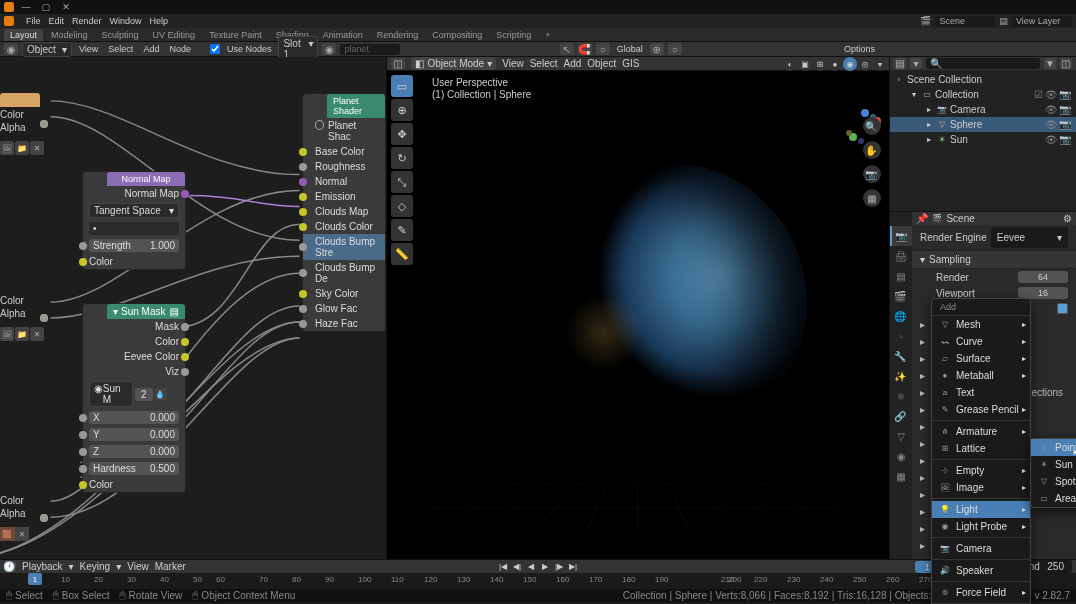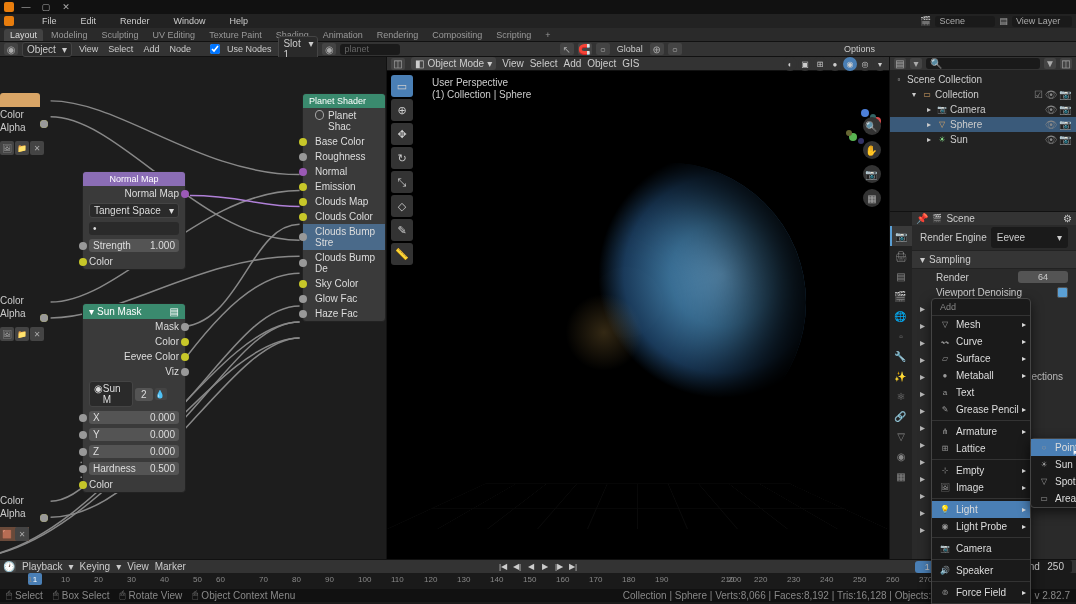--- a/index.html
+++ b/index.html
@@ -2,39 +2,39 @@
 <html><head>
 <meta charset="utf-8">
 <style>
 * { margin: 0; padding: 0; box-sizing: border-box; font-family: sans-serif; font-size: 10px; user-select: none; }
 body { background: #1a1a1a; color: #ccc; width: 1076px; height: 604px; overflow: hidden; position: relative; }
 .titlebar { height: 14px; background: #111; display: flex; align-items: center; padding: 0 4px; }
 .titlebar-icon { width: 10px; height: 10px; background: #e87d0d; border-radius: 2px; margin-right: 4px; }
 .titlebar-title { flex: 1; color: #aaa; font-size: 9px; }
 .titlebar-btns { display: flex; gap: 4px; }
 .titlebar-btn { width: 16px; height: 10px; color: #aaa; text-align: center; font-size: 9px; cursor: pointer; }
-.menubar { height: 14px; background: #222; display: flex; align-items: center; padding: 0 4px; gap: 24px; }
+.menubar { height: 14px; background: #222; display: flex; align-items: center; padding: 0 4px; gap: 8px; }
 .menubar-item { color: #ccc; font-size: 9px; cursor: pointer; }
 .menubar .spacer { flex: 1; }
 .scene-info { display: flex; gap: 4px; align-items: center; }
 .scene-info span { font-size: 9px; color: #aaa; }
 .tabbar { height: 14px; background: #2a2a2a; display: flex; align-items: center; padding: 0 4px; gap: 2px; border-bottom: 1px solid #111; }
 .tab { padding: 1px 6px; color: #999; font-size: 9px; cursor: pointer; border-radius: 3px 3px 0 0; }
 .tab.active { background: #424242; color: #ddd; }
 .toolbar { height: 15px; background: #333; display: flex; align-items: center; padding: 0 4px; gap: 4px; border-bottom: 1px solid #111; }
 .toolbar-item { color: #ccc; font-size: 9px; padding: 0 3px; }
 .toolbar-btn { width: 14px; height: 12px; background: #444; border-radius: 2px; cursor: pointer; display:flex; align-items:center; justify-content:center; color:#aaa; }
 .toolbar .spacer { width: 8px; }
 .toolbar .fill { flex: 1; }
 .main { display: flex; height: 502px; }
 .node-editor { width: 386px; background: #1d1d1d; position: relative; overflow: hidden; }
 .node-canvas { position: absolute; top: 14px; left: 0; right: 0; bottom: 0; background: #1d1d1d; }
 .node-canvas svg { position: absolute; top: 0; left: 0; width: 100%; height: 100%; pointer-events: none; }
 .node-box { position: absolute; background: #3a3a3a; border: 1px solid #222; border-radius: 4px; font-size: 9px; }
-.node-title { background: #8b6db5; color: #fff; padding: 2px 6px; border-radius: 3px 3px 0 0; font-size: 9px; }
+.node-title { background: #8b6db5; color: #fff; padding: 2px 6px; border-radius: 3px 3px 0 0; font-size: 9px; margin-left: 24px; }
 .node-title.teal { background: #3a8a6e; }
 .node-row { padding: 2px 6px; display: flex; align-items: center; gap: 4px; color: #ddd; position: relative; }
 .node-row.out { justify-content: flex-end; }
 .node-select { background: #2a2a2a; border: 1px solid #444; border-radius: 3px; padding: 1px 4px; flex: 1; font-size: 9px; display:flex; justify-content:space-between; }
 .node-field { background: #545454; border-radius: 3px; padding: 1px 4px; flex: 1; display: flex; justify-content: space-between; font-size: 9px; }
 .node-field.dark { background: #2a2a2a; }
 .socket-l, .socket-r { position: absolute; width: 8px; height: 8px; border-radius: 50%; top: 50%; transform: translateY(-50%); }
 .socket-l { left: -4px; }
 .socket-r { right: -4px; }
 .s-yellow { background: #c7c729; }
@@ -554,20 +554,24 @@
           </div>
         <div class="prop-section">
             <span>▾</span>
             <span>Sampling</span>
           </div>
         <div class="prop-field-row">
             <span>Render</span>
             <div class="prop-field">64</div>
           </div>
         <div class="prop-field-row">
+            <span>Viewport</span>
+            <div class="prop-field">16</div>
+          </div>
+        <div class="prop-field-row">
             <span>Viewport Denoising</span>
             <div class="prop-check on"></div>
           </div>
         <div class="prop-check-row">
             <span>▸</span>
             <div class="prop-check"></div>
             <span>Ambient Occlusion</span>
           </div>
         <div class="prop-check-row">
             <span>▸</span>

